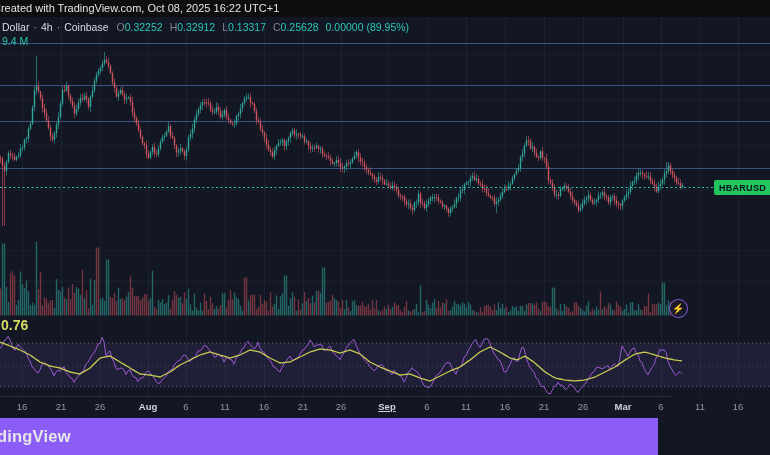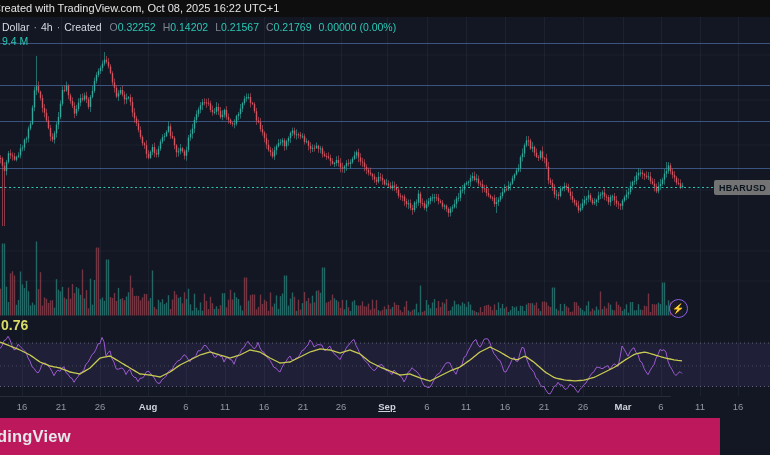--- a/index.html
+++ b/index.html
@@ -12,29 +12,29 @@
   #top-bar span{display:inline-block;margin-left:-7px;}
   #legend-row{left:2px;top:21px;display:flex;align-items:flex-start;white-space:nowrap;
               font-size:10.5px;color:#d6dae2;}
   #legend-row .sep{margin:0 4px;color:#9aa0ac;}
   #legend-row .gap{width:8px;}
   #legend-row .pair{margin-right:7px;}
   .ohlc-label{color:#81858f;}
   .ohlc-value{color:#2bc7b4;}
   #volume-legend{left:2px;top:35px;font-size:10.5px;color:#2bc7b4;}
   #rsi-value{left:1px;top:317px;font-size:14px;font-weight:bold;color:#d9db67;}
-  #price-badge{right:0;top:180px;background:#737373;color:#0a141f;font-size:9px;
+  #price-badge{right:0;top:180px;background:#22c55e;color:#0a141f;font-size:9px;
                font-weight:bold;letter-spacing:.3px;padding:2.5px 4px 2.5px 5px;border-radius:2px 0 0 2px;}
   #x-axis{left:0;top:396px;width:671px;height:22px;border-top:1px solid #272c3a;}
   .x-tick{position:absolute;top:4px;transform:translateX(-50%);font-size:9.5px;color:#9298a3;}
   .x-tick.bold{font-weight:bold;color:#ced2da;}
   #boost-button{left:669px;top:299px;width:19px;height:19px;border-radius:50%;
                 border:1.5px solid #8f5fe8;background:rgba(18,23,35,.85);box-sizing:border-box;
                 display:flex;align-items:center;justify-content:center;font-size:10px;color:#c9b3f5;cursor:pointer;}
-  #bottom-bar{left:0;top:418px;width:720px;height:37px;background:#be185d;}
+  #bottom-bar{left:0;top:418px;width:658px;height:37px;background:#8b5cf6;}
   #logo-text{position:absolute;left:-3px;top:9px;font-size:16.5px;font-weight:bold;
              color:#e6e8ea;letter-spacing:.2px;}
 </style>
 </head>
 <body>
 
 <div id="app">
 
   <svg id="chart-svg" width="770" height="455">
       <rect x="0" y="0" width="770" height="455" fill="#121723"></rect>
@@ -1104,27 +1104,27 @@
 
   <div id="top-bar" class="overlay">
     <span>Created with TradingView.com, Oct 08, 2025 16:22 UTC+1</span>
   </div>
 
   <div id="legend-row" class="overlay">
     <span>Dollar</span>
     <span class="sep">·</span>
     <span>4h</span>
     <span class="sep">·</span>
-    <span>Created</span>
+    <span>Coinbase</span>
     <span class="gap"></span>
     <span class="pair"><span class="ohlc-label">O</span><span class="ohlc-value">0.32252</span></span>
-    <span class="pair"><span class="ohlc-label">H</span><span class="ohlc-value">0.14202</span></span>
-    <span class="pair"><span class="ohlc-label">L</span><span class="ohlc-value">0.21567</span></span>
-    <span class="pair"><span class="ohlc-label">C</span><span class="ohlc-value">0.21769</span></span>
-    <span class="ohlc-value">0.00000 (0.00%)</span>
+    <span class="pair"><span class="ohlc-label">H</span><span class="ohlc-value">0.32912</span></span>
+    <span class="pair"><span class="ohlc-label">L</span><span class="ohlc-value">0.13317</span></span>
+    <span class="pair"><span class="ohlc-label">C</span><span class="ohlc-value">0.25628</span></span>
+    <span class="ohlc-value">0.00000 (89.95%)</span>
   </div>
 
   <div id="volume-legend" class="overlay">9.4 M</div>
 
   <div id="rsi-value" class="overlay">0.76</div>
 
   <div id="price-badge" class="overlay">HBARUSD</div>
 
   <div id="boost-button" class="overlay">
     <span>⚡</span>

